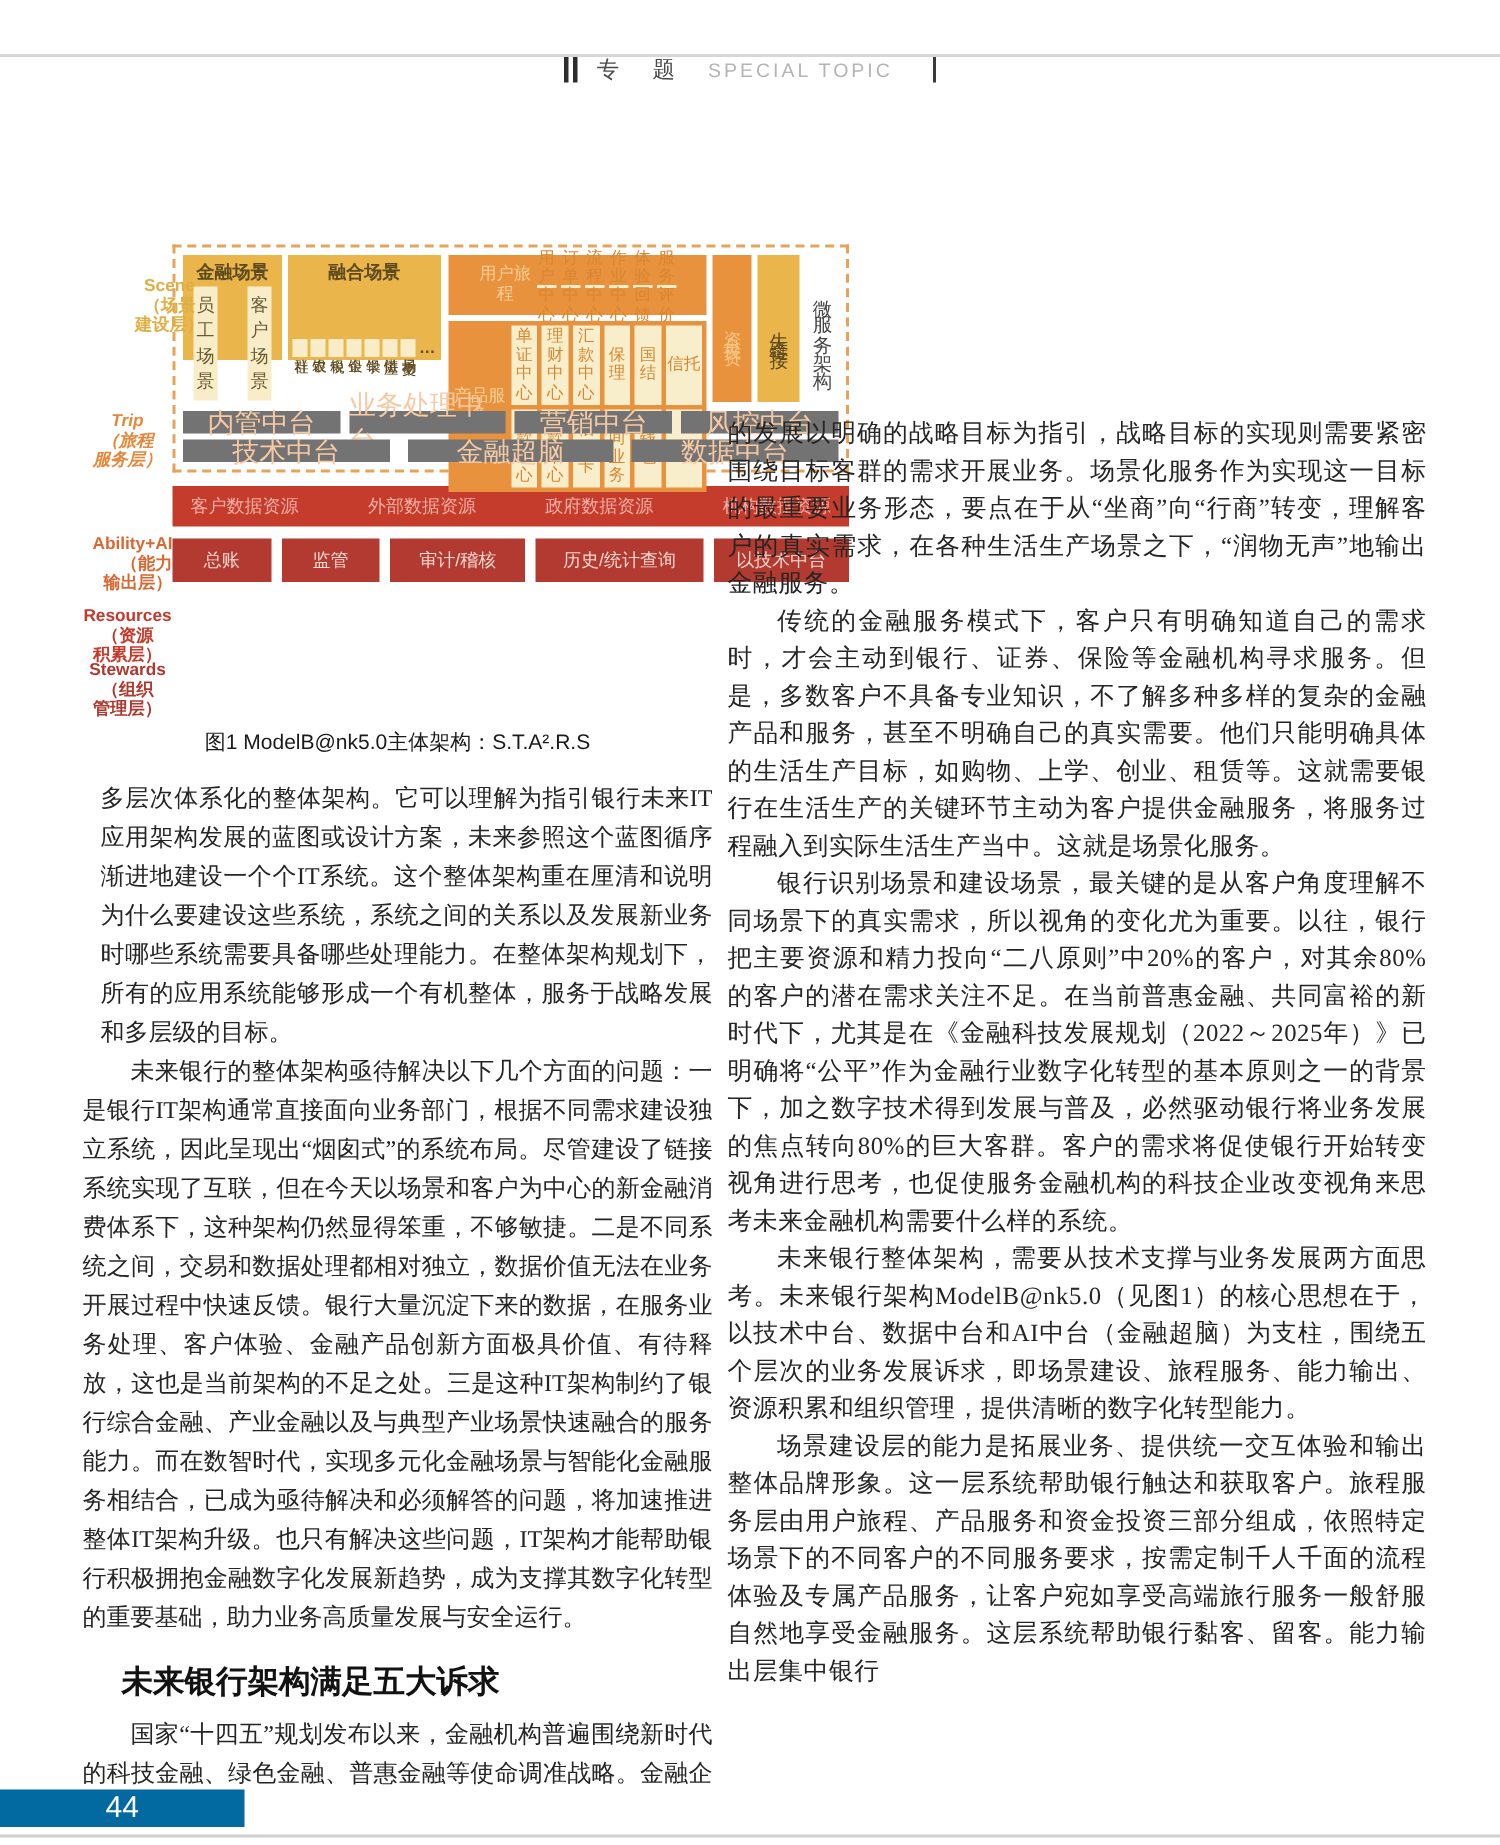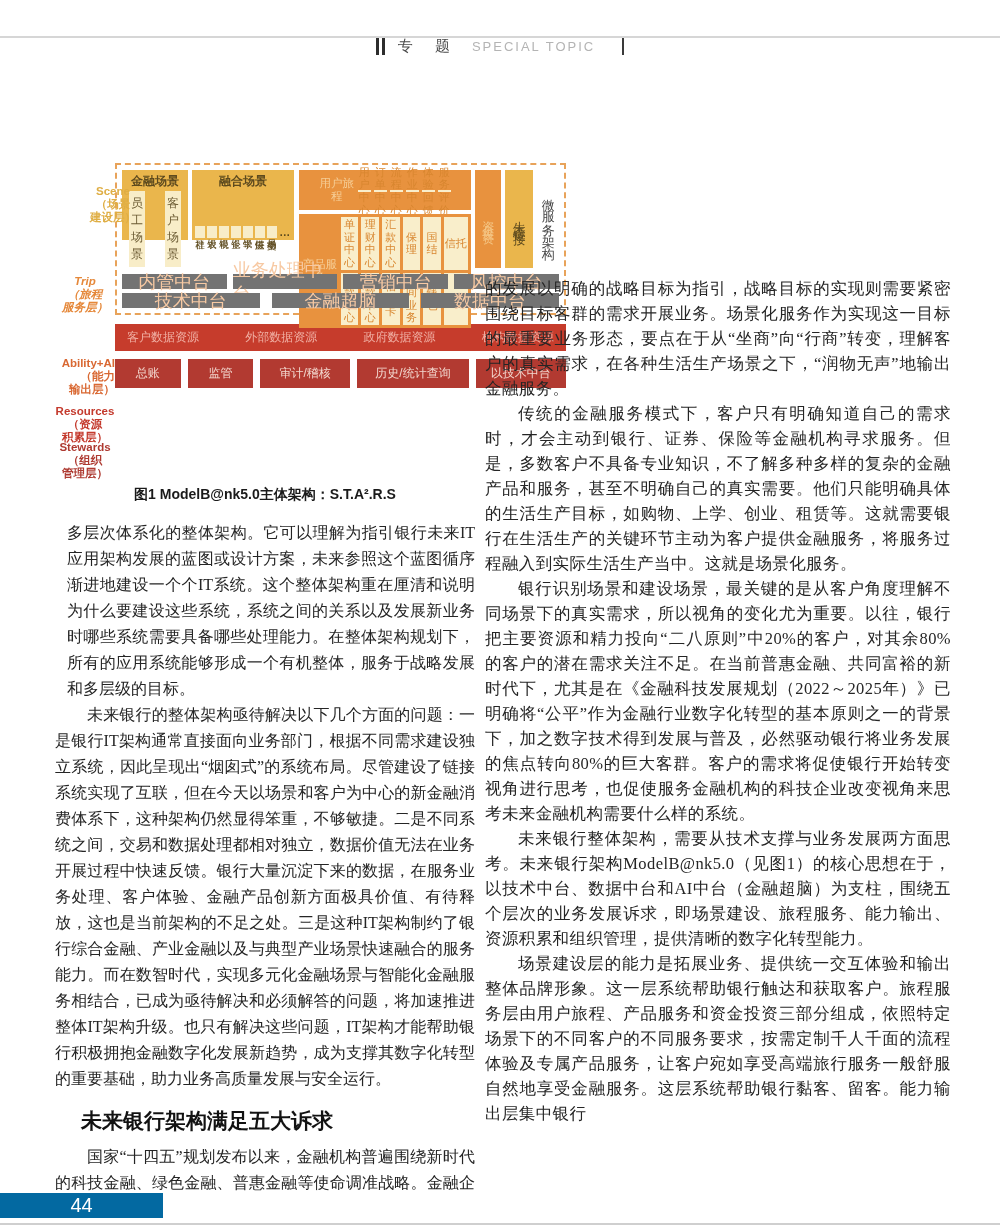--- a/index.html
+++ b/index.html
@@ -70,21 +70,21 @@
   .ab-row.r2 { gap:12px; }
   .ab-block { flex:1; background:#737373; color:#F7C9A3; font-size:18px; height:15px; display:flex; align-items:center; justify-content:center; }
 
   .resources-bar { margin-top:9px; background:#C63C2C; height:27px; display:flex; align-items:center; justify-content:space-between; padding:0 12px; }
   .res-item { color:#F0AFA3; font-size:12px; }
 
   .stewards-row { margin-top:8px; display:flex; gap:7px; height:29px; }
   .st-block { background:#B23A31; color:#F3D8CF; font-size:12px; display:flex; align-items:center; justify-content:center; }
   .st-1,.st-2 { flex:54; } .st-3,.st-5 { flex:74; } .st-4 { flex:92; }
 
-  .fig-caption { text-align:center; font-size:14px; font-weight:bold; color:#1a1a1a; margin-top:13px; font-family:"Liberation Sans",sans-serif; }
+  .fig-caption { text-align:center; font-size:14px; font-weight:normal; color:#1a1a1a; margin-top:13px; font-family:"Liberation Sans",sans-serif; }
 
   
   .page-num-box { position:absolute; left:0; bottom:12px; width:163px; height:25px; background:#0369a1; color:#ffffff; font-family:"Liberation Sans",sans-serif; font-size:20px; display:flex; align-items:center; justify-content:center; }
   .bottom-rule { position:absolute; bottom:5px; left:0; right:0; height:2px; background:#CFCFCF; }
 </style>
 </head>
 <body>
 
 <div class="page">
 

